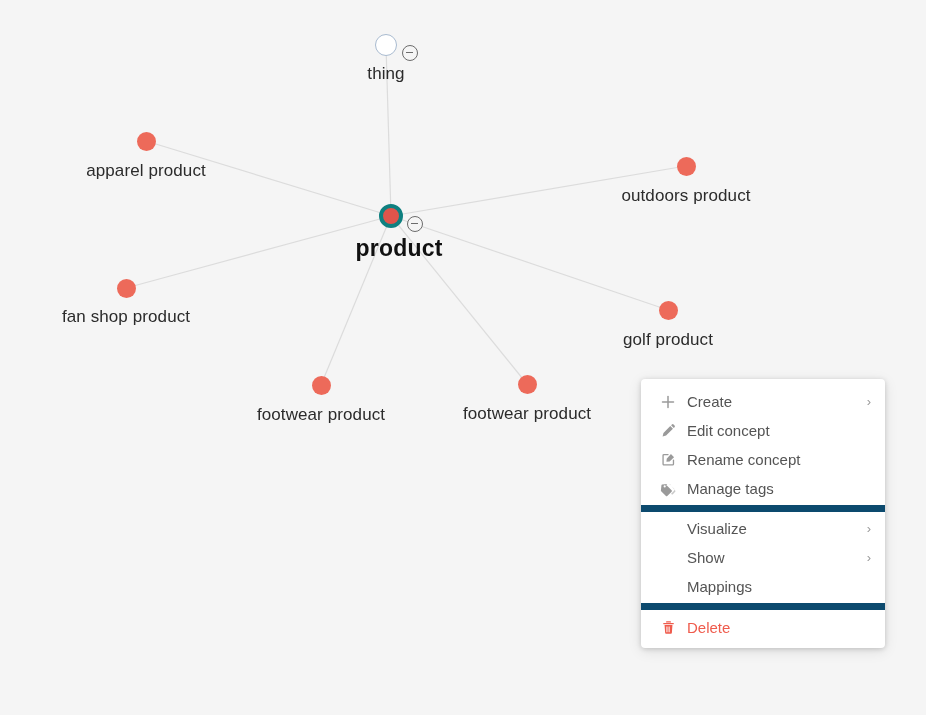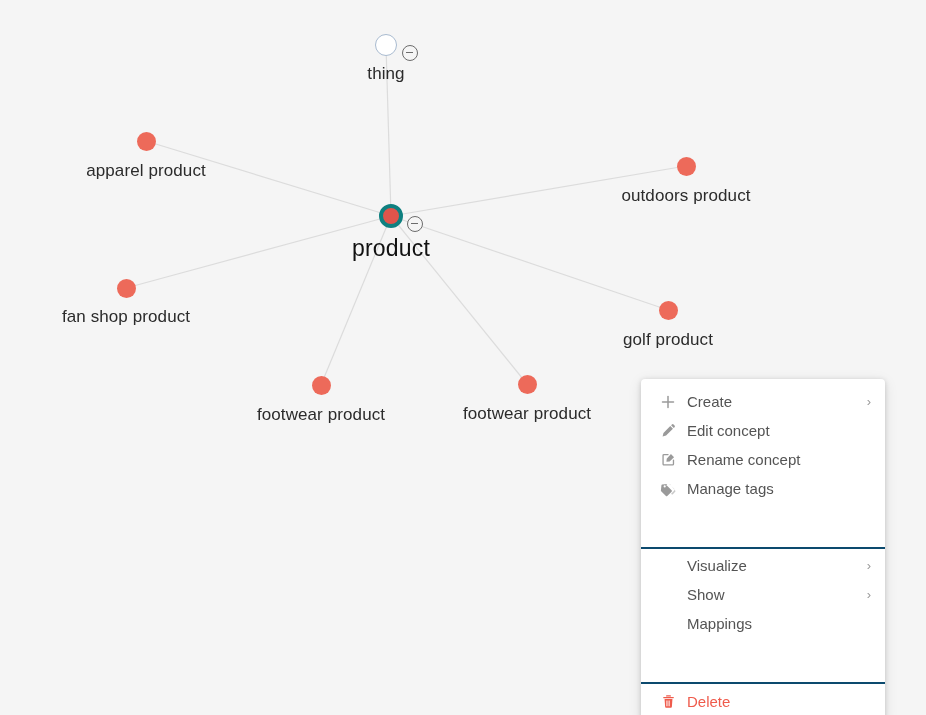--- a/index.html
+++ b/index.html
@@ -98,22 +98,21 @@
     background: #ffffff;
     border-radius: 4px;
     box-shadow: 0 1px 5px rgba(0,0,0,0.16), 0 3px 14px rgba(0,0,0,0.10);
     padding: 6px 0 0 0;
     box-sizing: border-box;
   }
   .menu-group {
     padding: 2px 0;
   }
   .menu-group + .menu-group {
-    border-top: 2px solid #0c4a6e;
-    margin-top: 42px;
+    border-top: 7px solid #0c4a6e;
   }
   .menu-group.last-group {
     padding: 3px 0 6px 0;
   }
   .menu-item {
     position: relative;
     display: flex;
     align-items: center;
     height: 29px;
     padding: 0 14px 0 18px;
@@ -160,21 +159,21 @@
       <line x1="391" y1="216" x2="126" y2="288" stroke="#dcdcdc" stroke-width="1.2"></line>
       <line x1="391" y1="216" x2="668" y2="310" stroke="#dcdcdc" stroke-width="1.2"></line>
       <line x1="391" y1="216" x2="321" y2="385" stroke="#dcdcdc" stroke-width="1.2"></line>
       <line x1="391" y1="216" x2="527" y2="384" stroke="#dcdcdc" stroke-width="1.2"></line>
     </svg>
   <div id="nodes-layer">
       <div class="node-dot top" style="left: 375px; top: 34px;"></div>
       <div class="node-label" style="left: 386px; top: 64px;">thing</div>
       <div class="collapse-btn" style="left: 402px; top: 45px;"></div>
       <div class="node-dot root" style="left: 379px; top: 204px;"></div>
-      <div class="node-label root-label" style="left: 391px; top: 235px;">product</div>
+      <div class="node-label root-label" style="left: 399px; top: 235px; font-weight: bold;">product</div>
       <div class="collapse-btn" style="left: 407px; top: 216px;"></div>
       <div class="node-dot leaf" style="left: 136.5px; top: 131.5px;"></div>
       <div class="node-label" style="left: 146px; top: 161px;">apparel product</div>
       <div class="node-dot leaf" style="left: 676.5px; top: 156.5px;"></div>
       <div class="node-label" style="left: 686px; top: 186px;">outdoors product</div>
       <div class="node-dot leaf" style="left: 116.5px; top: 278.5px;"></div>
       <div class="node-label" style="left: 126px; top: 307px;">fan shop product</div>
       <div class="node-dot leaf" style="left: 658.5px; top: 300.5px;"></div>
       <div class="node-label" style="left: 668px; top: 330px;">golf product</div>
       <div class="node-dot leaf" style="left: 311.5px; top: 375.5px;"></div>

